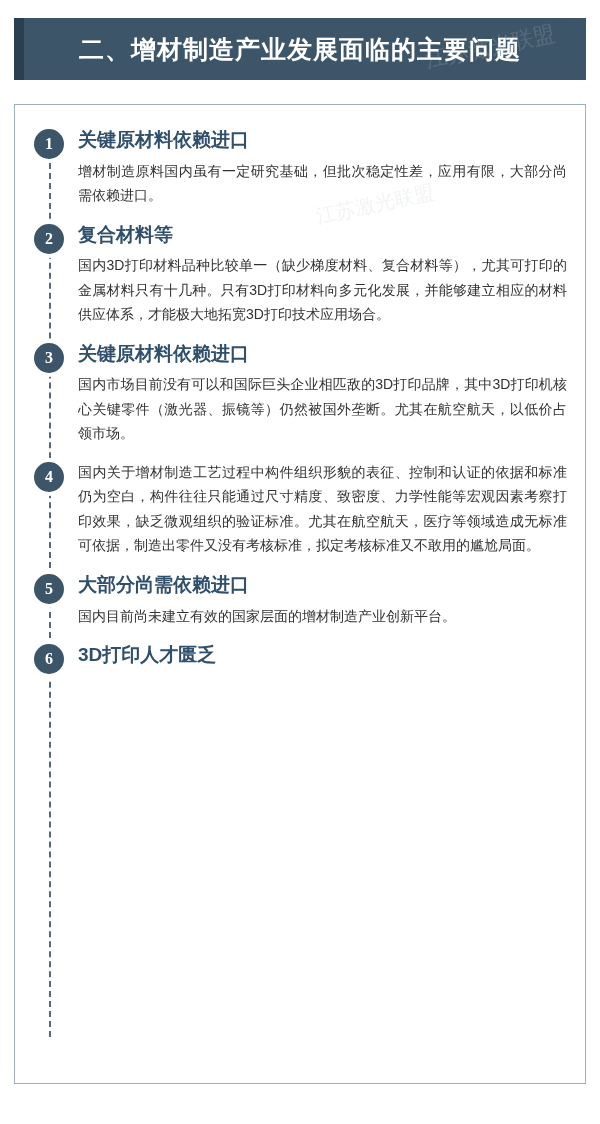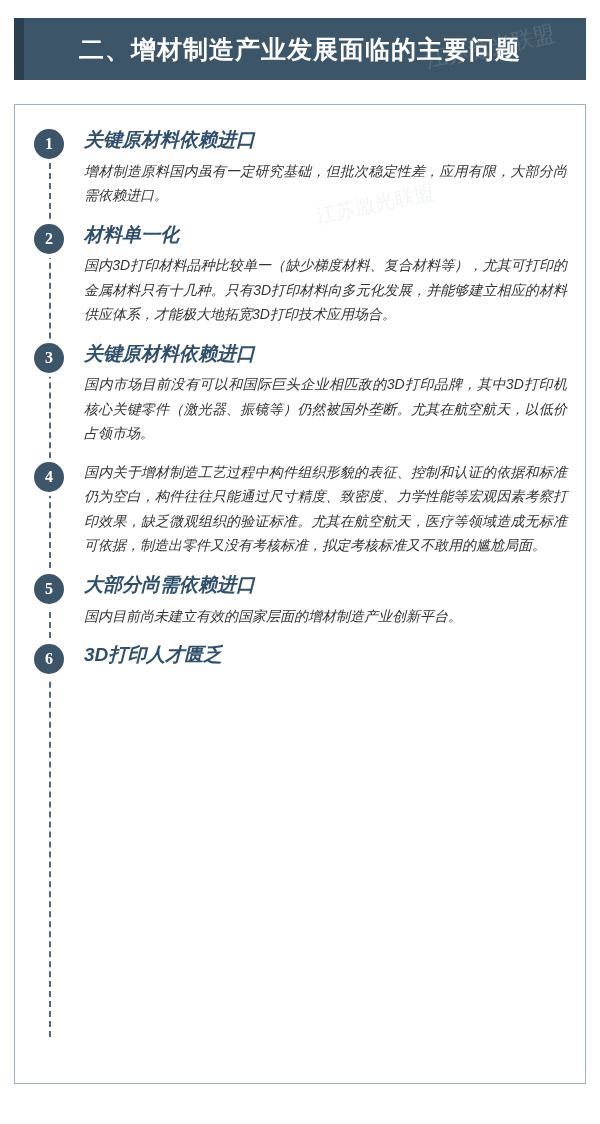--- a/index.html
+++ b/index.html
@@ -96,23 +96,22 @@
     align-items: center;
     justify-content: center;
     margin-left: 1px;
     margin-top: 2px;
     box-shadow: 0 0 0 4px #ffffff;
     position: relative;
     z-index: 2;
     font-family: "Liberation Serif", serif;
   }
   .item-body {
-    margin-left: 20px;
+    margin-left: 14px;
     flex: 1 1 auto;
-    font-style: italic;
   }
   .item-title {
     color: #2f4f6b;
     font-size: 19px;
     font-weight: bold;
     line-height: 1.35;
     margin-bottom: 6px;
   }
   .item-text {
     color: #333333;
@@ -148,21 +147,21 @@
       <div class="bullet">1</div>
       <div class="item-body">
         <div class="item-title">关键原材料依赖进口</div>
         <div class="item-text">增材制造原料国内虽有一定研究基础，但批次稳定性差，应用有限，大部分尚需依赖进口。</div>
       </div>
     </div>
 
     <div class="item">
       <div class="bullet">2</div>
       <div class="item-body">
-        <div class="item-title">材料单一化</div>
+        <div class="item-title">复合材料等</div>
         <div class="item-text">国内3D打印材料品种比较单一（缺少梯度材料、复合材料等），尤其可打印的金属材料只有十几种。只有3D打印材料向多元化发展，并能够建立相应的材料供应体系，才能极大地拓宽3D打印技术应用场合。</div>
       </div>
     </div>
 
     <div class="item">
       <div class="bullet">3</div>
       <div class="item-body">
         <div class="item-title">关键原材料依赖进口</div>
         <div class="item-text">国内市场目前没有可以和国际巨头企业相匹敌的3D打印品牌，其中3D打印机核心关键零件（激光器、振镜等）仍然被国外垄断。尤其在航空航天，以低价占领市场。</div>
       </div>

